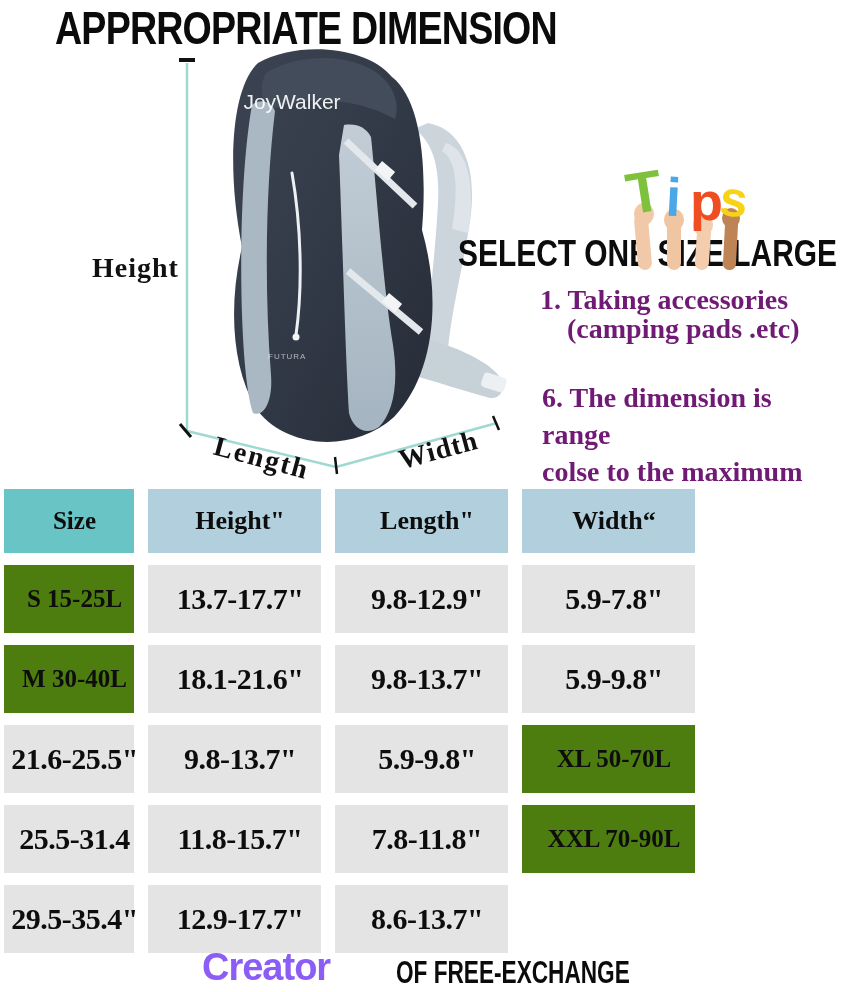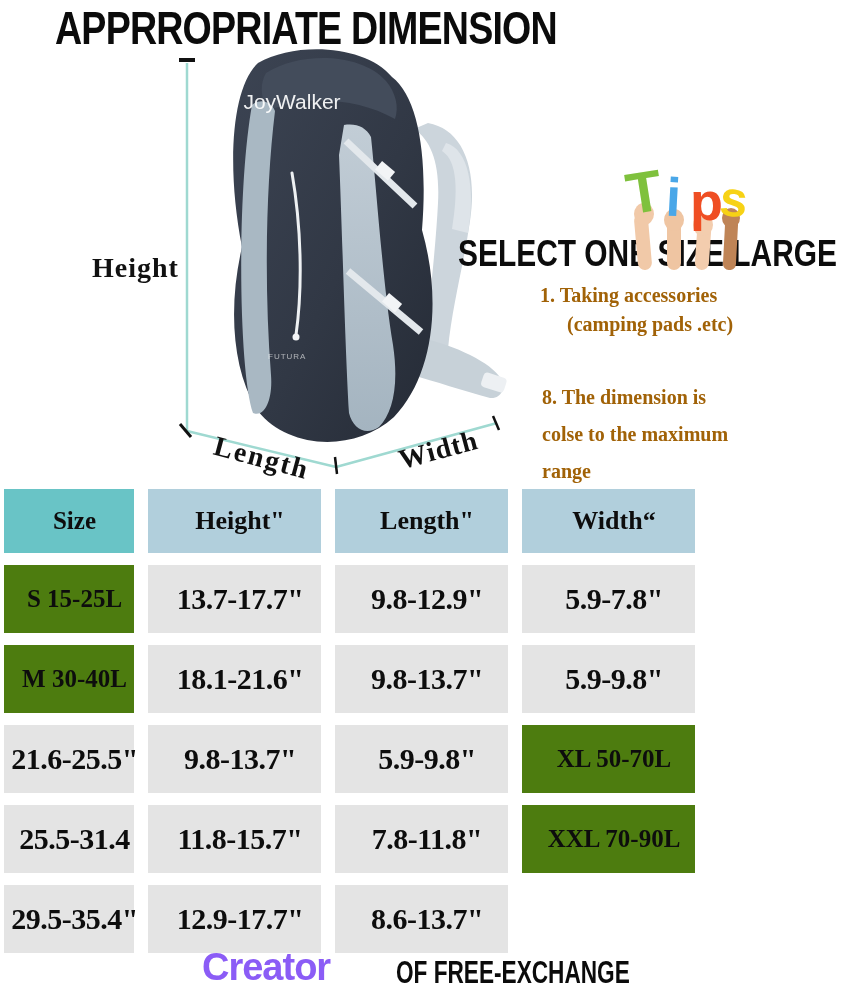--- a/index.html
+++ b/index.html
@@ -18,21 +18,21 @@
   .dim-label{position:absolute;font-weight:bold;font-size:28px;color:#111;white-space:nowrap;}
   .label-height{left:92px;top:252px;letter-spacing:1px;}
   .label-length{left:213px;top:442px;transform:rotate(15deg);letter-spacing:2px;}
   .label-width{left:398px;top:434px;transform:rotate(-15deg);letter-spacing:1px;}
 
   
   .tips-svg{position:absolute;left:610px;top:150px;z-index:3;}
   .select-heading{position:absolute;left:458px;top:233px;z-index:2;white-space:nowrap;
     font-family:"Liberation Sans",sans-serif;font-weight:900;font-size:34px;
     transform:scale(0.88,1.08);transform-origin:left top;color:#0c0c0c;}
-  .tip-line{position:absolute;font-weight:bold;font-size:20px;white-space:nowrap;color:#a16207;}
+  .tip-line{position:absolute;font-weight:bold;font-size:28px;white-space:nowrap;color:#701a75;}
   .tip1-l1{left:540px;top:284px;}
   .tip1-l2{left:567px;top:313px;}
   .tip2{left:542px;top:379px;line-height:37px;}
 
   
   .size-table{position:absolute;left:4px;top:489px;display:grid;
     grid-template-columns:130px 173px 173px 173px;
     grid-template-rows:64px repeat(5,68px);
     column-gap:14px;row-gap:12px;}
   .cell{display:flex;align-items:center;justify-content:center;white-space:nowrap;padding-left:11px;}
@@ -131,23 +131,23 @@
     <text x="56" y="66" font-family="Liberation Sans, sans-serif" font-weight="bold" font-size="54" transform="rotate(3 63 45)" fill="#4aa7e8">i</text>
     <text x="80" y="70" font-family="Liberation Sans, sans-serif" font-weight="bold" font-size="54" fill="#ef4e23">p</text>
     <text x="110" y="66" font-family="Liberation Sans, sans-serif" font-weight="bold" font-size="50" transform="rotate(6 122 48)" fill="#f7d215">s</text>
   </svg>
 
   <div class="select-heading">SELECT ONE SIZE LARGE</div>
 
   <div class="tip-line tip1-l1">1. Taking accessories</div>
   <div class="tip-line tip1-l2">(camping pads .etc)</div>
   <div class="tip-line tip2">
-    <div>8. The dimension is</div>
+    <div>6. The dimension is</div>
+    <div>range</div>
     <div>colse to the maximum</div>
-    <div>range</div>
   </div>
 
   <div class="size-table">
     <div class="cell head size">Size</div>
     <div class="cell head">Height"</div>
     <div class="cell head">Length"</div>
     <div class="cell head">Width“</div>
 
     <div class="cell size">S 15-25L</div>
     <div class="cell val">13.7-17.7"</div>

